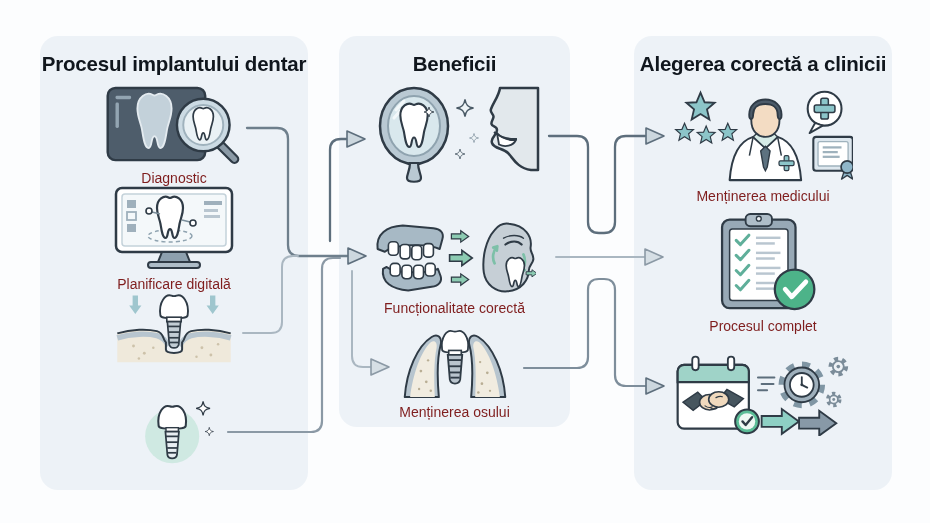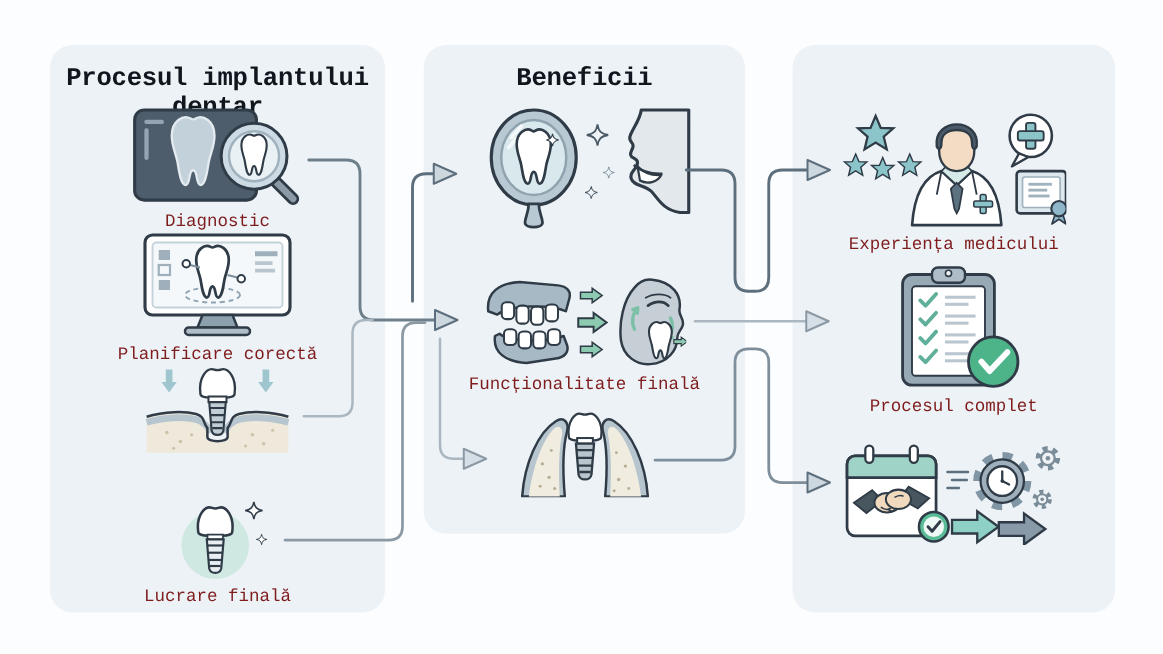--- a/index.html
+++ b/index.html
@@ -1,19 +1,19 @@
 <!DOCTYPE html>
 <html><head>
 <meta charset="utf-8">
 <style>
   html,body{margin:0;padding:0;background:#ffffff;}
   .canvas{
     position:relative;width:930px;height:523px;overflow:hidden;
     background:#fcfdfe;
-    font-family:Liberation Mono, monospace;
+    font-family:Liberation Sans, sans-serif;
     color:#1d242c;
   }
   .panel{
     position:absolute;background:#edf2f7;border-radius:18px;
   }
   .panel-title{
     position:absolute;top:16px;left:0;right:0;margin:0;
     text-align:center;font-size:20.5px;font-weight:bold;color:#10161d;
     letter-spacing:-0.2px;
   }
@@ -85,21 +85,21 @@
           <ellipse cx="66" cy="50" rx="22" ry="6" fill="none" stroke="#8fa3b0" stroke-width="1.5" stroke-dasharray="4 3"></ellipse>
           <use href="#molar" transform="translate(66,33)" fill="#ffffff" stroke="#2f3b46" stroke-width="2.2"></use>
           <line x1="48" y1="26" x2="56" y2="28" stroke="#7d8f9c" stroke-width="1.5"></line>
           <circle cx="45" cy="25" r="3" fill="#ffffff" stroke="#2f3b46" stroke-width="1.6"></circle>
           <line x1="78" y1="34" x2="86" y2="36" stroke="#7d8f9c" stroke-width="1.5"></line>
           <circle cx="89" cy="37" r="3" fill="#ffffff" stroke="#2f3b46" stroke-width="1.6"></circle>
           <path d="M58,66 L82,66 L86,76 L54,76 Z" fill="#8da0ae" stroke="#2f3b46" stroke-width="2"></path>
           <rect x="44" y="76" width="52" height="6" rx="3" fill="#aebdc8" stroke="#2f3b46" stroke-width="2"></rect>
         </svg>
       </div>
-      <div class="label">Planificare corectă</div>
+      <div class="label">Planificare digitală</div>
     </div>
 
     <div class="item" style="top:256px">
       <div class="icon-box">
         <svg width="130" height="72" viewBox="0 0 130 80">
           <path d="M2,46 C18,41 36,41 46,43.5 C54,45.5 52,52 56,56 L56,64 C56,69 74,69 74,64 L74,56 C78,52 76,45.5 84,43.5 C94,41 112,41 128,46 L128,78 L2,78 Z" fill="#efe9db"></path>
           <path d="M2,51 C18,46 36,46 46,48.5 C54,50.5 57,56 59,60 M71,60 C73,56 76,50.5 84,48.5 C94,46 112,46 128,51" fill="none" stroke="#b7c5cf" stroke-width="6"></path>
           <path d="M2,46 C18,41 36,41 46,43.5 C54,45.5 52,52 56,56 L56,64 C56,69 74,69 74,64 L74,56 C78,52 76,45.5 84,43.5 C94,41 112,41 128,46" fill="none" stroke="#2f3b46" stroke-width="2.2"></path>
           <g fill="#cdc2aa">
             <circle cx="20" cy="60" r="1.6"></circle>
@@ -124,25 +124,24 @@
       <div class="icon-box">
         <svg width="85" height="68" viewBox="0 0 110 88">
           <circle cx="52" cy="52" r="35" fill="#cfe9e2"></circle>
           <use href="#crown" transform="translate(52,26) scale(1.1)" fill="#ffffff" stroke="#2f3b46" stroke-width="2.4"></use>
           <rect x="44" y="41" width="16" height="5" fill="#ffffff" stroke="#2f3b46" stroke-width="1.8"></rect>
           <use href="#screw" transform="translate(52,46) scale(1.25)" fill="#e8eef2" stroke="#2f3b46" stroke-width="1.8"></use>
           <use href="#sparkle4" transform="translate(92,16)" fill="#ffffff" stroke="#2f3b46" stroke-width="1.6"></use>
           <use href="#sparkle4" transform="translate(100,46) scale(0.6)" fill="#ffffff" stroke="#2f3b46" stroke-width="1.6"></use>
         </svg>
       </div>
-      <div class="label">Lucrare finală</div>
     </div>
   </section>
 
-  <section class="panel" style="left:339px;top:36px;width:257px;height:391px">
+  <section class="panel" style="left:339px;top:36px;width:231px;height:391px">
     <h2 class="panel-title">Beneficii</h2>
 
     <div class="item" style="top:50px">
       <div class="icon-box">
         <svg width="170" height="100" viewBox="0 0 170 100">
           <ellipse cx="44" cy="40" rx="34" ry="38" fill="#b9c9d3" stroke="#2f3b46" stroke-width="2.5"></ellipse>
           <ellipse cx="44" cy="40" rx="26" ry="30" fill="#d9e8ed" stroke="#8fa3af" stroke-width="2"></ellipse>
           <path d="M26,24 L34,15 M24,32 L30,25" stroke="#f3f8fa" stroke-width="3" stroke-linecap="round"></path>
           <use href="#molar" transform="translate(44,41) scale(1.05)" fill="#ffffff" stroke="#2f3b46" stroke-width="2"></use>
           <use href="#sparkle4" transform="translate(59,26) scale(0.55)" fill="#ffffff" stroke="#2f3b46" stroke-width="1.6"></use>
@@ -181,21 +180,21 @@
           </g>
           <path d="M150,2 C168,4 176,16 174,28 C173,34 178,36 177,42 C176,47 172,48 172,54 C172,64 164,76 148,77 C136,78 124,70 122,56 C120,40 124,20 134,9 C138,4 144,1 150,2 Z" fill="#c6cfd6" stroke="#2f3b46" stroke-width="2.2"></path>
           <path d="M146,25 C152,20.5 160,20.5 164,25" fill="none" stroke="#2f3b46" stroke-width="2.4" stroke-linecap="round"></path>
           <path d="M144,18 C151,14 161,14 166,18" fill="none" stroke="#2f3b46" stroke-width="1.6" stroke-linecap="round"></path>
           <path d="M134,46 C131,40 132,32 137,27 M137,27 l-4.5,1.5 M137,27 l-0.5,4.8" fill="none" stroke="#7dc0a8" stroke-width="3" stroke-linecap="round"></path>
           <path d="M166,36 C169,42 168,50 163,55 M163,55 l4.5,-1.5 M163,55 l0.5,-4.8" fill="none" stroke="#7dc0a8" stroke-width="3" stroke-linecap="round"></path>
           <use href="#molar" transform="translate(157,57) scale(0.78)" fill="#ffffff" stroke="#2f3b46" stroke-width="2.4"></use>
           <use href="#rarrow" transform="translate(169,57) scale(0.5)" fill="#8ccbb2" stroke="#2f3b46" stroke-width="2"></use>
         </svg>
       </div>
-      <div class="label">Funcționalitate finală</div>
+      <div class="label">Funcționalitate corectă</div>
     </div>
 
     <div class="item" style="top:292px">
       <div class="icon-box">
         <svg width="108" height="70" viewBox="0 0 120 78">
           <path d="M4,77 C6,48 18,20 34,10 C41,5.5 46,11 44,19 C40,34 40,54 42,77 Z" fill="#b7c5cf" stroke="#2f3b46" stroke-width="2.2" stroke-linejoin="round"></path>
           <path d="M116,77 C114,48 102,20 86,10 C79,5.5 74,11 76,19 C80,34 80,54 78,77 Z" fill="#b7c5cf" stroke="#2f3b46" stroke-width="2.2" stroke-linejoin="round"></path>
           <path d="M10,77 C13,52 22,26 33,16 C37,13 40.5,16 39.5,22 C36.5,36 36.5,56 37.5,77 Z" fill="#f1ece0"></path>
           <path d="M110,77 C107,52 98,26 87,16 C83,13 79.5,16 80.5,22 C83.5,36 83.5,56 82.5,77 Z" fill="#f1ece0"></path>
           <g fill="#b9ae94">
@@ -208,24 +207,26 @@
               <circle cx="90" cy="62" r="1.5"></circle>
               <circle cx="88" cy="38" r="1.3"></circle>
             <circle cx="99" cy="70" r="1.3"></circle>
               <circle cx="86" cy="72" r="1.4"></circle>
           </g>
           <use href="#crown" transform="translate(60,14) scale(0.9)" fill="#ffffff" stroke="#2f3b46" stroke-width="2.2"></use>
           <rect x="53" y="25" width="14" height="5" fill="#ffffff" stroke="#2f3b46" stroke-width="1.8"></rect>
           <use href="#screw" transform="translate(60,30) scale(1.15)" fill="#b9c4cd" stroke="#2f3b46" stroke-width="1.8"></use>
         </svg>
       </div>
+      <div class="label">Menținerea osului</div>
     </div>
   </section>
 
   <section class="panel" style="left:634px;top:36px;width:258px;height:454px">
+    <h2 class="panel-title">Alegerea corectă a clinicii</h2>
 
     <div class="item" style="top:52px">
       <div class="icon-box">
         <svg width="179" height="94" viewBox="0 0 190 100">
           <g fill="#8cc5c9" stroke="#2f3b46" stroke-width="1.3">
             <use href="#star5" transform="translate(28,20) scale(1.5)"></use>
             <use href="#star5" transform="translate(11,47) scale(0.95)"></use>
             <use href="#star5" transform="translate(34,50) scale(0.95)"></use>
             <use href="#star5" transform="translate(57,47) scale(0.95)"></use>
           </g>
@@ -251,21 +252,21 @@
           <rect x="153" y="57" width="32" height="26" rx="2" fill="#ffffff" stroke="#9fb2bd" stroke-width="1.4"></rect>
           <g fill="#9fb2bd">
             <rect x="158" y="62" width="20" height="2.4"></rect>
             <rect x="158" y="67" width="16" height="2.4"></rect>
             <rect x="158" y="72" width="18" height="2.4"></rect>
           </g>
           <path d="M181,88 L178,97 L184,93 L190,97 L187,88" fill="#8fb6c9" stroke="#2f3b46" stroke-width="1.4" stroke-linejoin="round"></path>
           <circle cx="184" cy="84" r="6.5" fill="#8fb6c9" stroke="#2f3b46" stroke-width="1.8"></circle>
         </svg>
       </div>
-      <div class="label">Experiența medicului</div>
+      <div class="label">Menținerea medicului</div>
     </div>
 
     <div class="item" style="top:176px">
       <div class="icon-box">
         <svg width="113" height="100" viewBox="0 0 120 106">
           <rect x="16" y="8" width="78" height="94" rx="8" fill="#98a9b6" stroke="#2f3b46" stroke-width="2.4"></rect>
           <rect x="24" y="18" width="62" height="76" rx="3" fill="#ffffff" stroke="#2f3b46" stroke-width="1.6"></rect>
           <rect x="41" y="2" width="28" height="13" rx="5" fill="#aebdc8" stroke="#2f3b46" stroke-width="2"></rect>
           <circle cx="55" cy="7" r="2.6" fill="#eef2f6" stroke="#2f3b46" stroke-width="1.4"></circle>
           <g stroke="#5faf9a" stroke-width="3.2" fill="none" stroke-linecap="round" stroke-linejoin="round">

